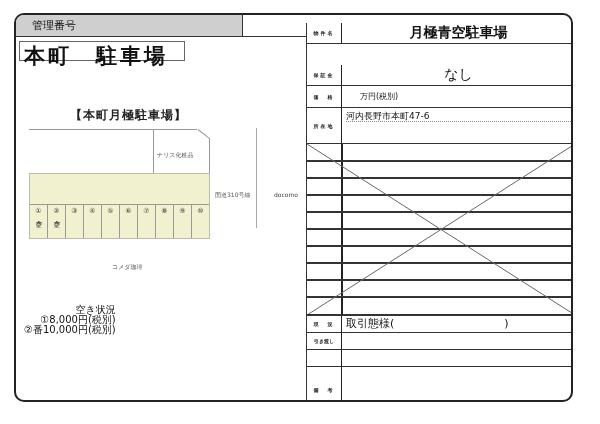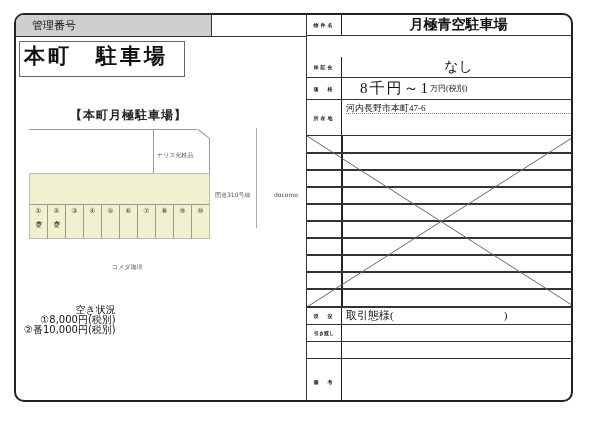--- a/index.html
+++ b/index.html
@@ -3,24 +3,24 @@
 <meta charset="utf-8">
 <style>
   html, body { margin:0; padding:0; background:#ffffff; }
   body { width:600px; height:424px; position:relative; overflow:hidden;
          font-family:"DejaVu Sans", sans-serif; color:#111; }
   .sheet { position:absolute; left:14px; top:13px; width:559px; height:389px;
            border:2px solid #222; border-radius:10px 10px 10px 10px; box-sizing:border-box; overflow:hidden; }
   
   .left { position:absolute; left:0; top:0; width:290px; height:100%; }
   .mgmt-row { position:absolute; left:0; top:0; width:290px; height:21px; border-bottom:1.5px solid #333; }
-  .mgmt-label { position:absolute; left:0; top:0; width:196px; height:21px; background:#cfcfcf;
+  .mgmt-label { position:absolute; left:0; top:0; width:227px; height:21px; background:#cfcfcf;
                 border-right:1.5px solid #333; box-sizing:border-box; font-size:11px; line-height:21px; padding-left:16px; }
   .mgmt-value { position:absolute; left:212px; top:0; width:78px; height:21px; }
-  .title-box { position:absolute; left:3px; top:26px; width:166px; height:36px; border:1px solid #666;
+  .title-box { position:absolute; left:3px; top:26px; width:166px; height:20px; border:1px solid #666;
                font-family:"DejaVu Serif", serif; font-size:21px; font-weight:bold; line-height:28px;
                padding-left:4px; letter-spacing:3px; box-sizing:border-box; white-space:pre; }
   .map { position:absolute; left:8px; top:88px; width:275px; height:170px; }
   .map-title { position:absolute; left:46px; top:4px; font-size:12px; font-weight:bold; color:#222; letter-spacing:1px; }
   .bldg-top { position:absolute; left:5px; top:26px; width:168px; height:1px; background:#999; }
   .bldg-top2 { position:absolute; left:174px; top:26px; width:14px; height:1px; background:#999; transform:rotate(38deg); transform-origin:left; }
   .bldg-div { position:absolute; left:129px; top:26px; width:1px; height:44px; background:#999; }
   .bldg-right { position:absolute; left:185px; top:35px; width:1px; height:35px; background:#999; }
   .nari { position:absolute; left:133px; top:48px; font-size:6px; color:#555; }
   .lot { position:absolute; left:5px; top:70px; width:181px; height:66px; background:#f1f1cf; border:1px solid #bdbdad; box-sizing:border-box; }
@@ -35,21 +35,21 @@
   .avail div { white-space:nowrap; }
   .company { position:absolute; left:0; top:326px; width:290px; height:63px; border-top:1.5px solid #333; }
   .lic { position:absolute; left:10px; top:8px; font-size:5.5px; color:#222; white-space:nowrap; }
   .kind-label { position:absolute; left:200px; top:5px; font-size:5.5px; }
   .kind-val { position:absolute; left:240px; top:1px; font-size:11px; }
   .cname { position:absolute; left:10px; top:18px; font-family:"DejaVu Serif", serif; font-size:13px; letter-spacing:1.5px; white-space:nowrap; }
   .addr { position:absolute; left:10px; top:37px; font-size:7px; color:#222; white-space:nowrap; }
   .addr b { font-weight:bold; }
   .tel { position:absolute; left:10px; top:48px; font-size:9.5px; white-space:nowrap; }
   
-  .right { position:absolute; left:290px; top:0; width:269px; height:100%; border-left:1.5px solid #333; box-sizing:border-box;font-family:Liberation Serif, serif; }
+  .right { position:absolute; left:290px; top:8px; width:269px; height:100%; border-left:1.5px solid #333; box-sizing:border-box; }
   .row { position:absolute; left:0; width:100%; border-bottom:1.5px solid #333; box-sizing:border-box; }
   .lab { position:absolute; left:0; top:0; width:35px; height:100%; border-right:1.5px solid #222; box-sizing:border-box;
          font-size:5px; font-weight:bold; display:flex; align-items:center; justify-content:center; letter-spacing:2px; }
   .val { position:absolute; left:35px; top:0; right:0; height:100%; display:flex; align-items:center; }
   .v-center { justify-content:center; }
   .prop-name { font-size:14px; font-weight:bold; }
   .transport { font-size:11px; padding-left:4px; white-space:nowrap; }
   .deposit { font-size:14px; }
   .price { font-size:15px; padding-left:18px; white-space:nowrap; letter-spacing:2px; }
   .price small { font-size:8px; letter-spacing:0;text-align:right; }
@@ -134,21 +134,20 @@
       <div class="lab">物件名</div>
       <div class="val v-center prop-name">月極青空駐車場</div>
     </div>
     <div class="row" style="top:42px;height:21px;">
       <div class="lab">保証金</div>
       <div class="val v-center deposit">なし</div>
     </div>
     <div class="row" style="top:63px;height:22px;">
       <div class="lab">価　格</div>
       <div class="val price">
-          <span>8千円～1</span>
           <small>万円(税別)</small>
         </div>
     </div>
     <div class="row" style="top:85px;height:36px;">
       <div class="lab">所在地</div>
       <div class="val location">
           <span>河内長野市本町47-6</span>
           <div class="dots"></div>
         </div>
     </div>

